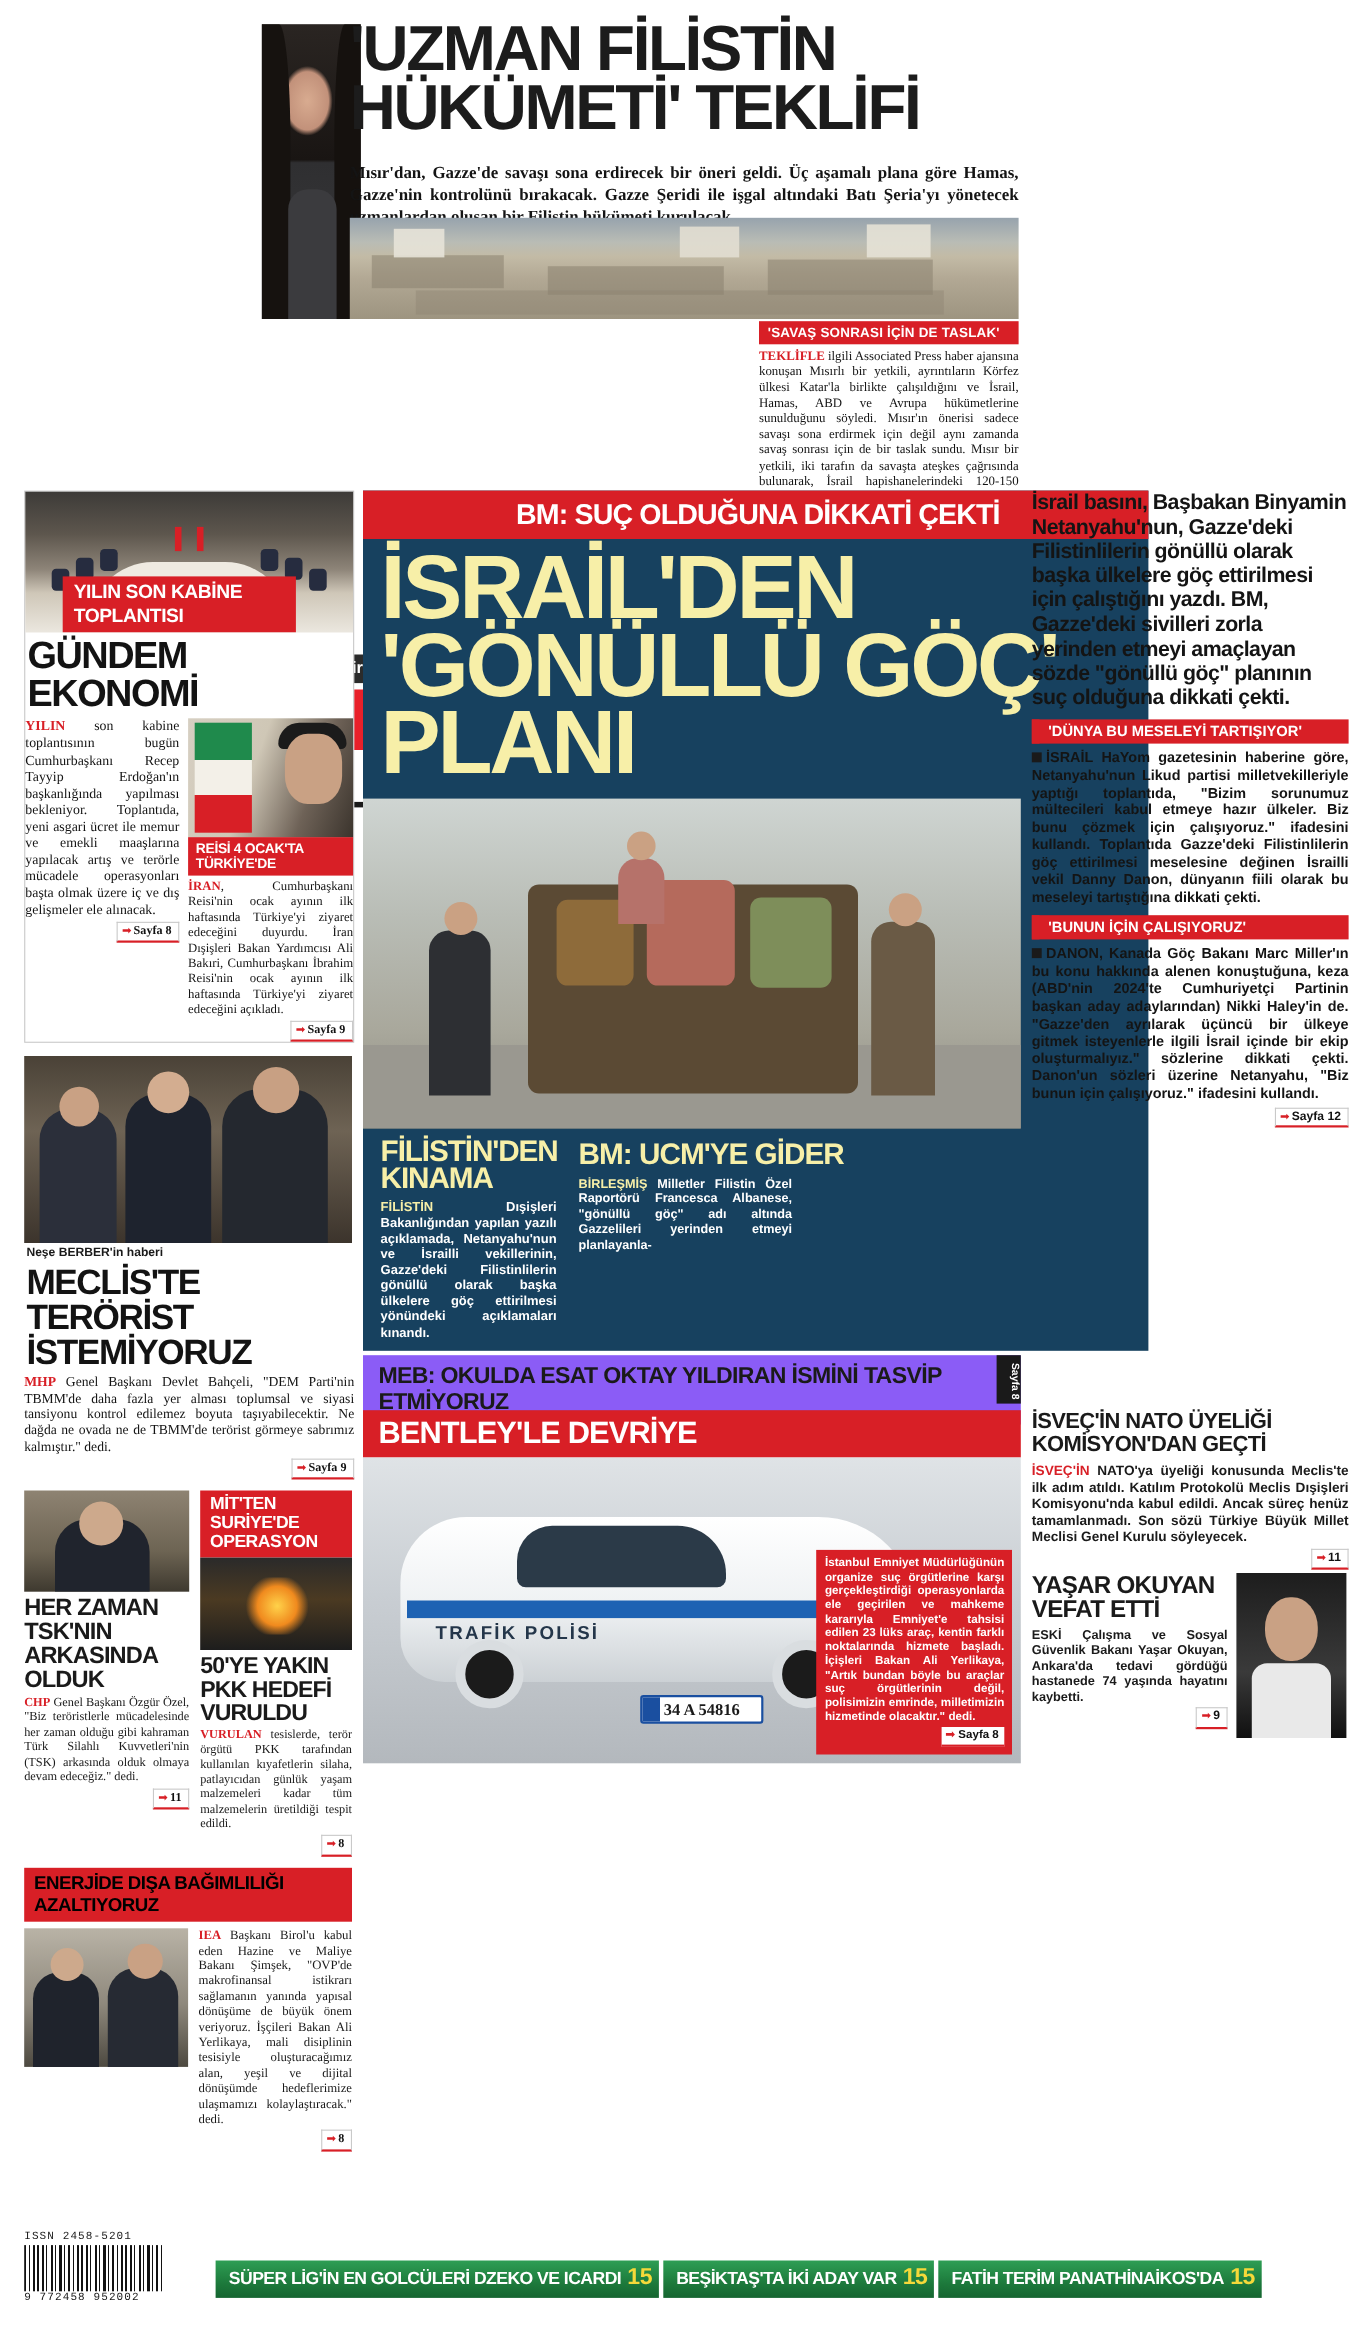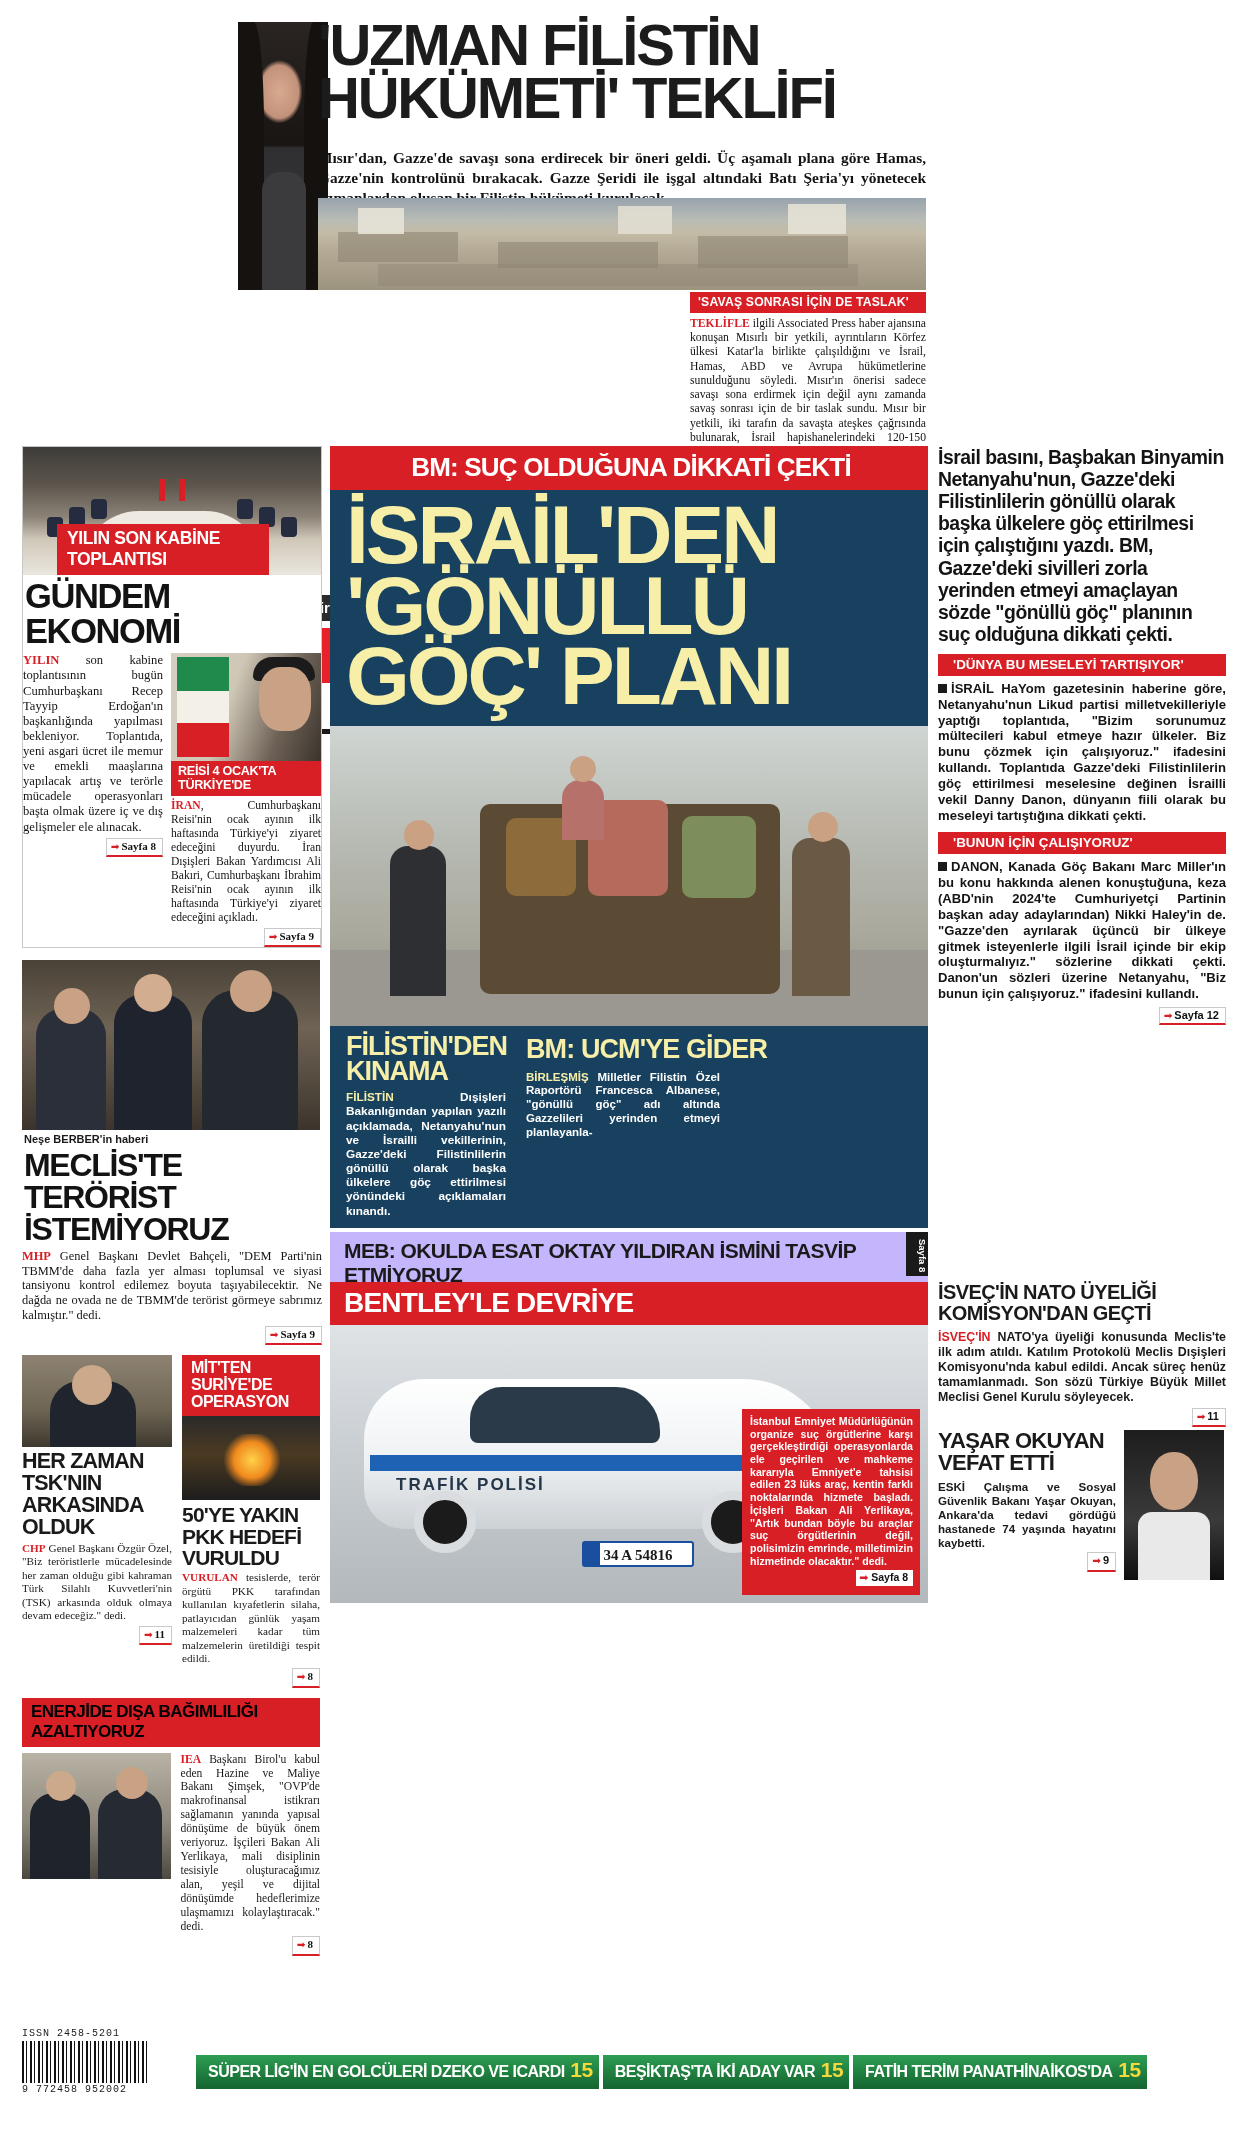--- a/index.html
+++ b/index.html
@@ -188,21 +188,21 @@
   #enerji-photo { width:150px; height:126px; position:relative; overflow:hidden;
     background:linear-gradient(#b9b3a6 0%, #8e887c 55%, #4d4940 100%); }
   #enerji-photo .m1 { position:absolute; left:8px; top:40px; width:60px; height:86px; background:#1f232c; border-radius:24px 24px 0 0; }
   #enerji-photo .m2 { position:absolute; left:76px; top:36px; width:64px; height:90px; background:#262a33; border-radius:26px 26px 0 0; }
   #enerji-photo .f1b{ position:absolute; left:24px; top:18px; width:30px; height:30px; background:#cda98c; border-radius:50%; }
   #enerji-photo .f2 { position:absolute; left:94px; top:14px; width:32px; height:32px; background:#c9a184; border-radius:50%; }
   #enerji-text { width:140px; font-family:"Liberation Serif", serif; font-size:11.6px;
     line-height:1.2; text-align:justify; }
 
   
-  #main-story { left:330px; top:446px; width:598px; background:#17415f; }
+  #main-story { left:330px; top:446px; width:714px; background:#17415f; }
   #bm-bar {
     background:#d81f26; color:#fff; font-weight:bold; font-size:26px;
     letter-spacing:-0.8px; padding:6px 10px 7px 14px; text-align:center;
   }
   #israil-head {
     color:#f7efa8; font-weight:bold; font-size:82px; line-height:0.86;
     letter-spacing:-3px; padding:10px 12px 14px 16px; text-transform:uppercase;
   }
   #main-photo {
     width:598px; height:300px; position:relative; overflow:hidden;
@@ -240,21 +240,21 @@
     border-left:7px solid #d81f26;
   }
   .rbarred { background:#d81f26; }
   .rtext { font-size:13.1px; font-weight:bold; line-height:1.21; text-align:justify;
     padding-top:5px; color:#141414; }
   .sq { display:inline-block; width:9px; height:9px; background:#1a1a1a; margin-right:4px; }
 
   
   #meb-bar {
     left:330px; top:1232px; width:598px;
-    background:#c4b5fd; color:#1a1a1a; font-weight:bold; font-size:21px;
+    background:#8b5cf6; color:#1a1a1a; font-weight:bold; font-size:21px;
     letter-spacing:-0.6px; padding:7px 10px 8px 14px;
   }
   #meb-tag {
     left:906px; top:1232px; width:22px; height:44px; background:#1a1a1a; color:#fff;
     font-size:9.5px; font-weight:bold; writing-mode:vertical-rl; text-align:center;
     padding-top:3px;
   }
 
   
   #bentley-box { left:330px; top:1282px; width:598px; }

